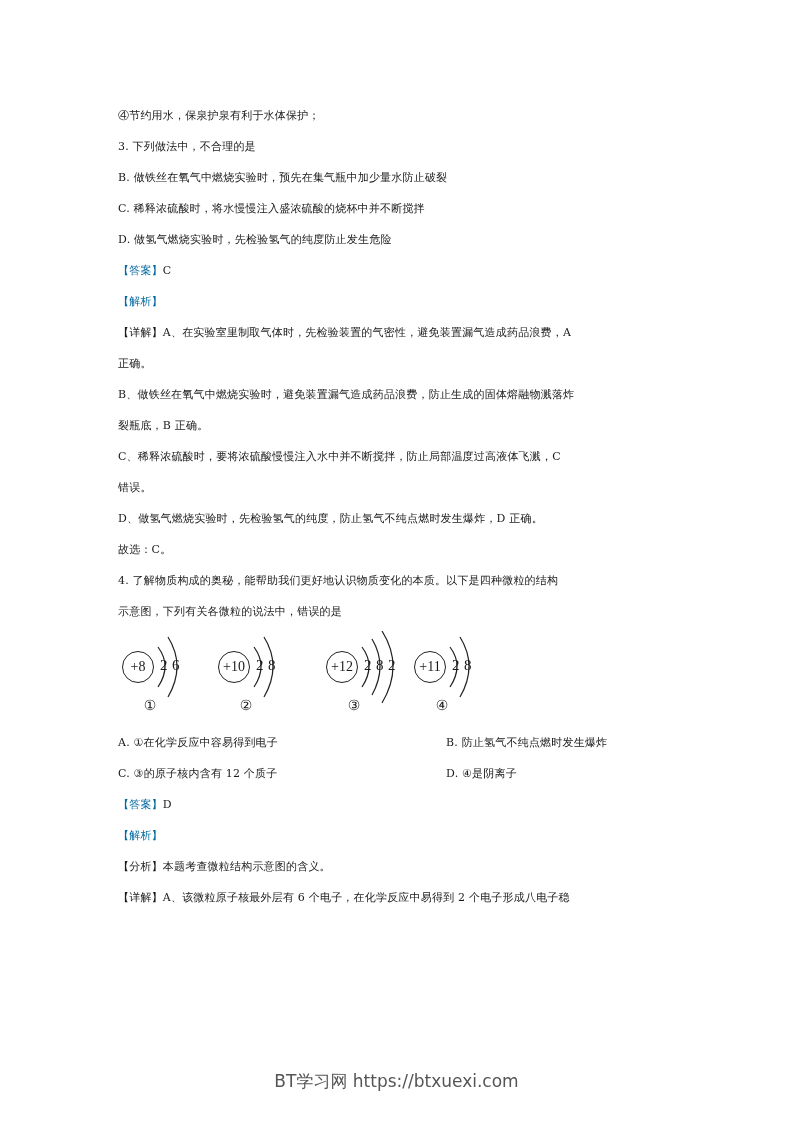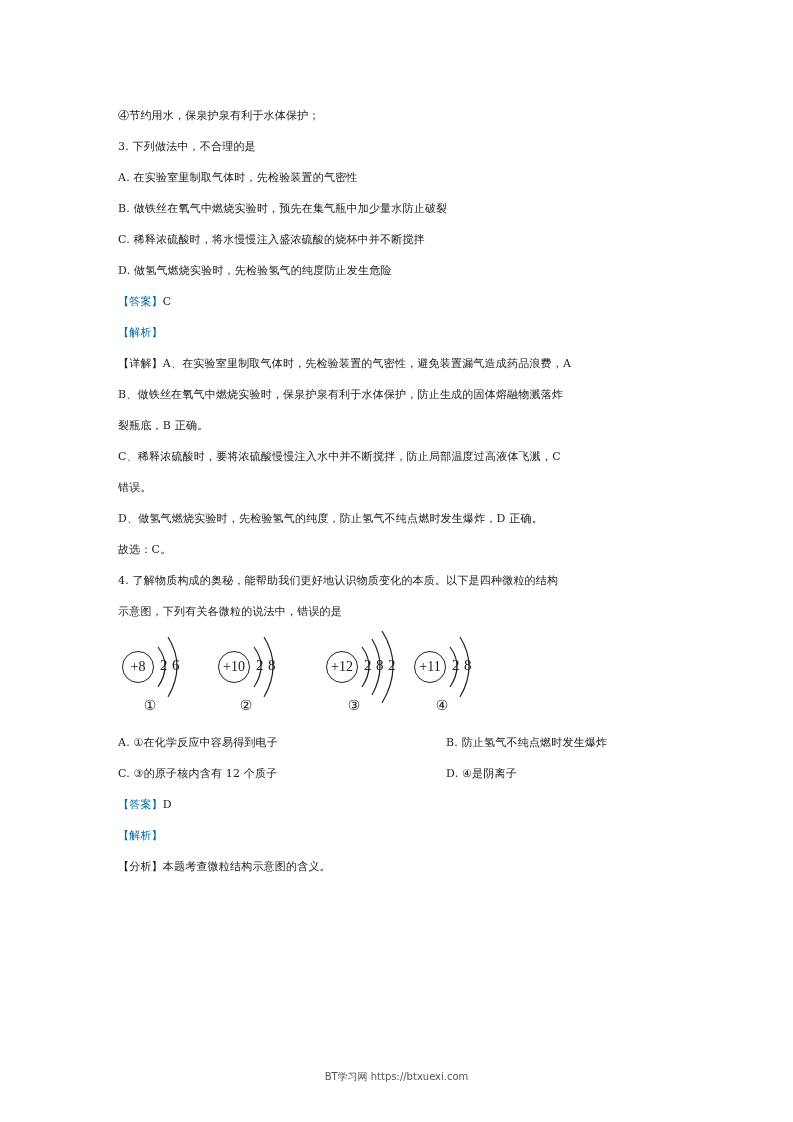--- a/index.html
+++ b/index.html
@@ -28,44 +28,44 @@
   .atom svg { position: absolute; left: 0; top: 0; }
   .shell-num {
     position: absolute; top: 26px; font-family: "Liberation Serif", serif;
     font-size: 15px;
   }
   .atom-label {
     position: absolute; top: 66px; font-size: 14px; width: 24px; text-align: center;
   }
   .footer {
     position: absolute; left: 0; right: 0; top: 1070px; text-align: center;
-    font-family: "DejaVu Sans", sans-serif; font-size: 10px; color: #555;
+    font-family: "DejaVu Sans", sans-serif; font-size: 17px; color: #555;
   }
 </style>
 </head>
 <body>
 
 <div class="page">
   <div class="line">④节约用水，保泉护泉有利于水体保护；</div>
 
   <div class="line">3. 下列做法中，不合理的是</div>
-  <div class="line">A. 在实验室里制取气体时，先检验装置的气密性</div>
   <div class="line">B. 做铁丝在氧气中燃烧实验时，预先在集气瓶中加少量水防止破裂</div>
   <div class="line">C. 稀释浓硫酸时，将水慢慢注入盛浓硫酸的烧杯中并不断搅拌</div>
   <div class="line">D. 做氢气燃烧实验时，先检验氢气的纯度防止发生危险</div>
   <div class="line">
     <span class="tag">【答案】</span><span>C</span>
   </div>
   <div class="line">
     <span class="tag">【解析】</span>
   </div>
   <div class="line">
     <span class="tag-black">【详解】</span><span>A、在实验室里制取气体时，先检验装置的气密性，避免装置漏气造成药品浪费，A</span>
   </div>
-  <div class="line">B、做铁丝在氧气中燃烧实验时，保泉护泉有利于水体保护，防止生成的固体熔融物溅落炸</div>
+  <div class="line">正确。</div>
+  <div class="line">B、做铁丝在氧气中燃烧实验时，避免装置漏气造成药品浪费，防止生成的固体熔融物溅落炸</div>
   <div class="line">裂瓶底，B 正确。</div>
   <div class="line">C、稀释浓硫酸时，要将浓硫酸慢慢注入水中并不断搅拌，防止局部温度过高液体飞溅，C</div>
   <div class="line">错误。</div>
   <div class="line">D、做氢气燃烧实验时，先检验氢气的纯度，防止氢气不纯点燃时发生爆炸，D 正确。</div>
   <div class="line">故选：C。</div>
 
   <div class="line">4. 了解物质构成的奥秘，能帮助我们更好地认识物质变化的本质。以下是四种微粒的结构</div>
   <div class="line">示意图，下列有关各微粒的说法中，错误的是</div>
 
   <div class="diagrams" style="margin-top:4px;">
@@ -127,15 +127,18 @@
   </div>
   <div class="line">
     <span class="tag">【答案】</span><span>D</span>
   </div>
   <div class="line">
     <span class="tag">【解析】</span>
   </div>
   <div class="line">
     <span>【分析】</span><span>本题考查微粒结构示意图的含义。</span>
   </div>
+  <div class="line">
+    <span>【详解】</span><span>A、该微粒原子核最外层有 6 个电子，在化学反应中易得到 2 个电子形成八电子稳</span>
+  </div>
 </div>
 
 <div class="footer">BT学习网 https://btxuexi.com</div>
 
 </body></html>

